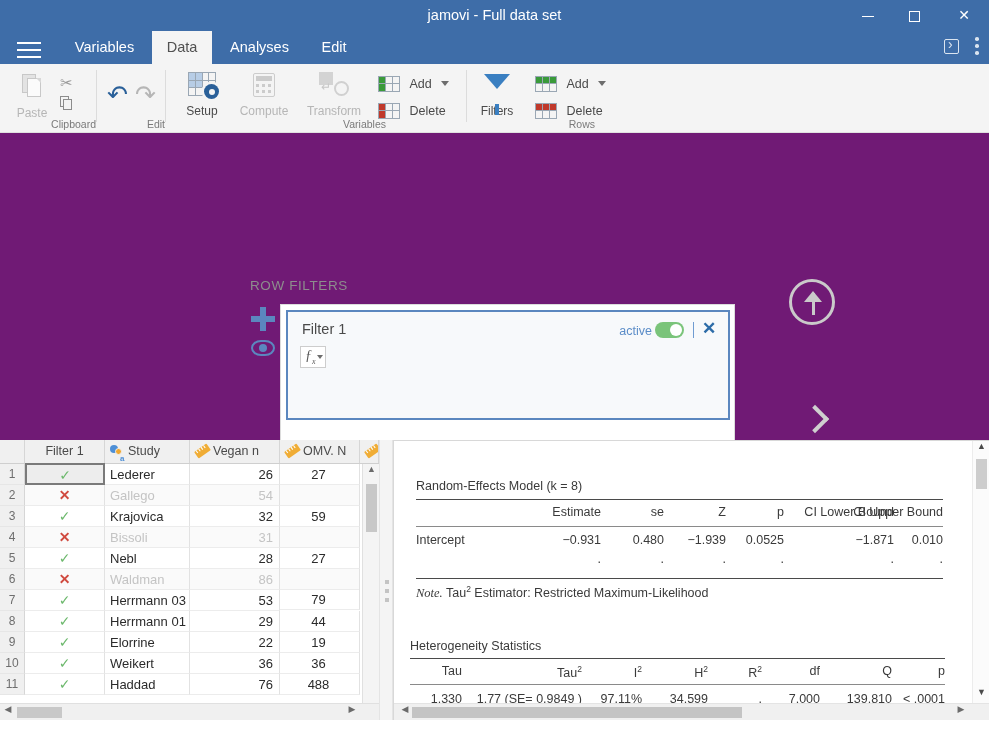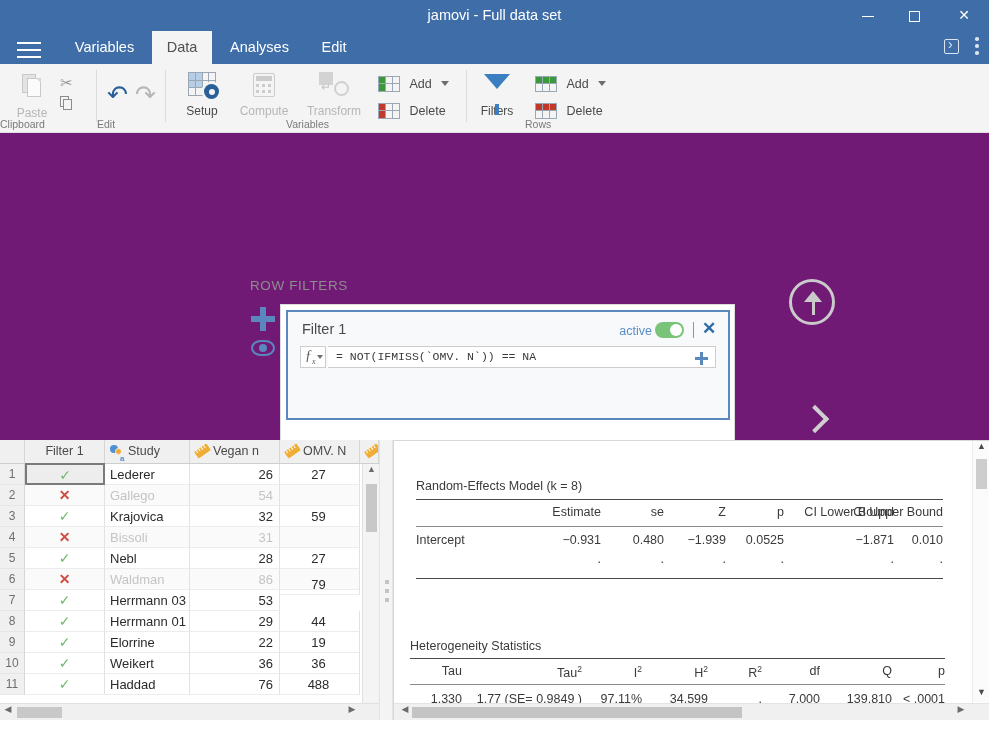--- a/index.html
+++ b/index.html
@@ -68,21 +68,21 @@
   .icon-kebab i { display:block; width:3.5px; height:3.5px; border-radius:50%; background:#dbe5f0; margin-bottom:3.6px; }
 
   
   .ribbon {
     position: absolute; top: 64px; left: 0; width: 989px; height: 69px;
     background: #f4f4f4; border-bottom: 1px solid #e0e0e0;
   }
   .rgroup { position: absolute; top: 0; height: 69px; }
   .rsep { position: absolute; top: 6px; width: 1px; height: 52px; background: #dcdcdc; }
   .rlabel {
-    position: absolute; bottom: 3px; width: 100%; text-align: left;
+    position: absolute; bottom: 3px; width: 100%; text-align: right;
     font-size: 10.5px; color: #7a7a7a;
   }
   .ritem {
     position: absolute; text-align: center; cursor: pointer;
   }
   .ritem .rcap { font-size: 12px; color: #4a4a4a; display:block; }
   .ritem.disabled .rcap { color: #b6b6b6; }
   .ritem.big { width: 60px; top: 6px; }
   .ritem.big .ricon { height: 34px; position: relative; }
 
@@ -621,24 +621,20 @@
       <div class="fbox-title">Filter 1</div>
       <div class="fbox-active">active</div>
       <div class="fbox-toggle"></div>
       <div class="fbox-divider"></div>
       <div class="fbox-close">✕</div>
 
       <div class="fx-btn">
         <span class="fx">ƒ<sub style="font-size:8px">x</sub></span>
         <span class="cr"></span>
       </div>
-      <div class="formula-field">
-        <span class="formula-text">= NOT(IFMISS(`OMV. N`)) == NA</span>
-        <span class="formula-plus"></span>
-      </div>
     </div>
 
     <div class="nav-up">
       <span class="stem"></span>
         <span class="head"></span>
     </div>
     <div class="nav-right"></div>
   </div>
 
   <div class="sheet">
@@ -700,21 +696,21 @@
           <div class="cell c-filter" style="top: 129px;"><span class="xmk">✕</span></div>
           <div class="cell c-study" style="top: 129px;">Waldman</div>
           <div class="cell c-vegan" style="top: 129px;">86</div>
           <div class="cell c-omv" style="top: 129px;"></div>
         </div>
         <div class="row">
           <div class="rownum" style="top: 150px;">7</div>
           <div class="cell c-filter" style="top: 150px;"><span class="chk">✓</span></div>
           <div class="cell c-study" style="top: 150px;">Herrmann 03</div>
           <div class="cell c-vegan" style="top: 150px;">53</div>
-          <div class="cell c-omv" style="top: 134px;">79</div>
+          <div class="cell c-omv" style="top: 149px;">79</div>
         </div>
         <div class="row">
           <div class="rownum" style="top: 171px;">8</div>
           <div class="cell c-filter" style="top: 171px;"><span class="chk">✓</span></div>
           <div class="cell c-study" style="top: 171px;">Herrmann 01</div>
           <div class="cell c-vegan" style="top: 171px;">29</div>
           <div class="cell c-omv" style="top: 171px;">44</div>
         </div>
         <div class="row">
           <div class="rownum" style="top: 192px;">9</div>
@@ -791,20 +787,23 @@
           <div class="rcell rt" style="left:190px; top:53px; width:58px;">.</div>
           <div class="rcell rt" style="left:252px; top:53px; width:58px;">.</div>
           <div class="rcell rt" style="left:314px; top:53px; width:54px;">.</div>
           <div class="rcell rt" style="left:372px; top:53px; width:106px;">.</div>
           <div class="rcell rt" style="left:420px; top:53px; width:107px;">.</div>
         </div>
 
         <div class="hr" style="top:79px; width:527px;"></div>
       </div>
 
+      <div class="resnote" style="left:22px; top:143px;">
+        <em>Note.</em><span> Tau<sup>2</sup> Estimator: Restricted Maximum-Likelihood</span>
+      </div>
 
       <div class="restitle" style="left:16px; top:198px;">Heterogeneity Statistics</div>
 
       <div class="restable" style="left:16px; top:217px; width:535px; height:60px;">
         <div class="hr" style="top:0; width:535px;"></div>
         <div class="rcell rt" style="left:0;   top:6px; width:52px;">Tau</div>
         <div class="rcell rt" style="left:60px; top:6px; width:112px;">Tau<sup>2</sup></div>
         <div class="rcell rt" style="left:176px; top:6px; width:56px;">I<sup>2</sup></div>
         <div class="rcell rt" style="left:236px; top:6px; width:62px;">H<sup>2</sup></div>
         <div class="rcell rt" style="left:300px; top:6px; width:52px;">R<sup>2</sup></div>

